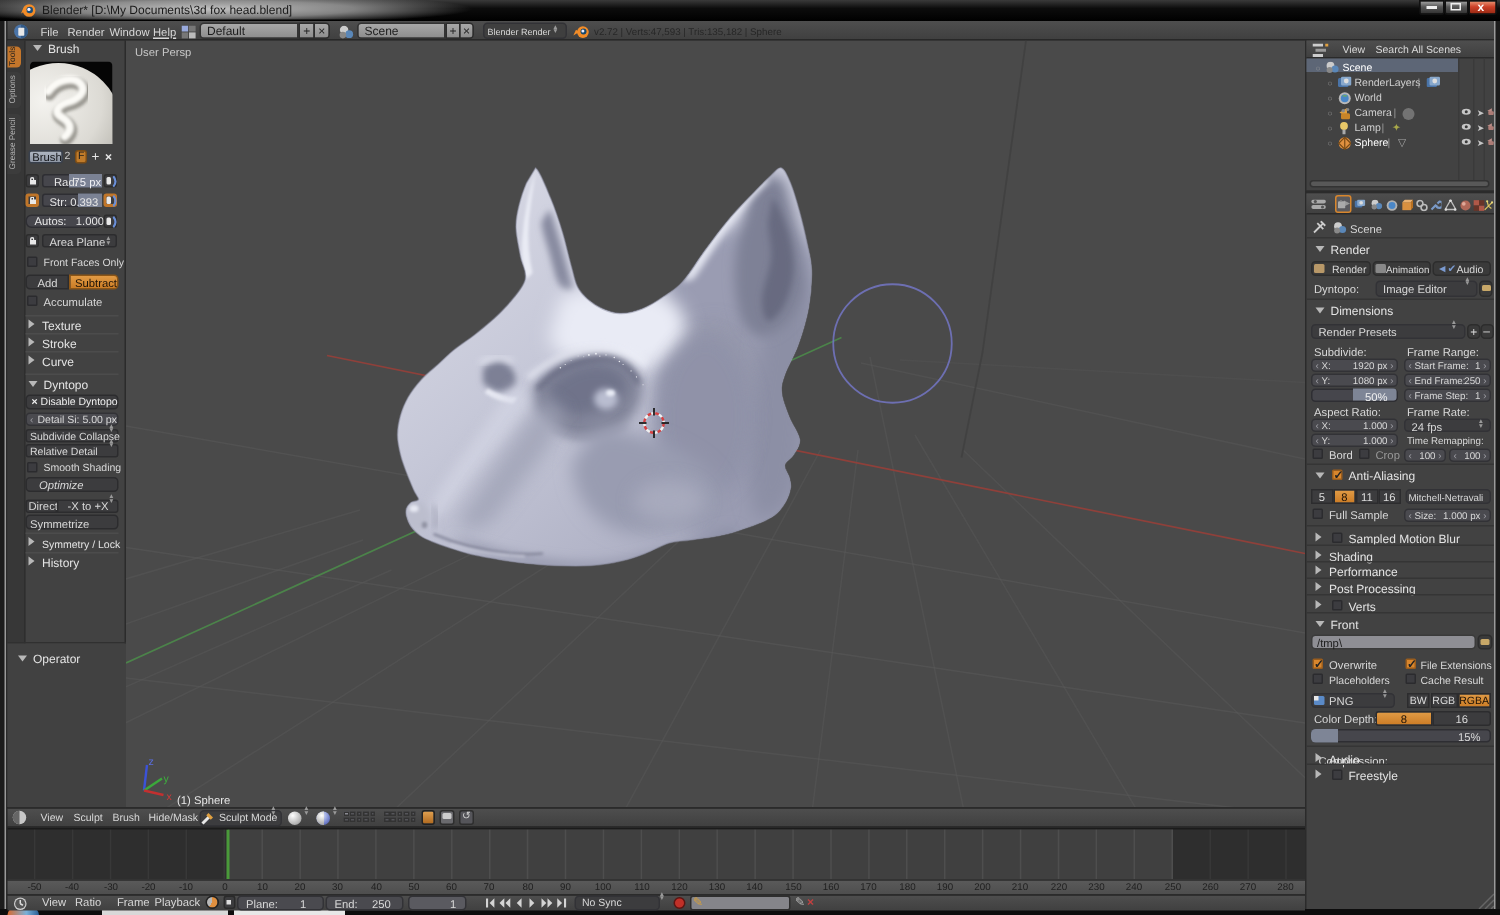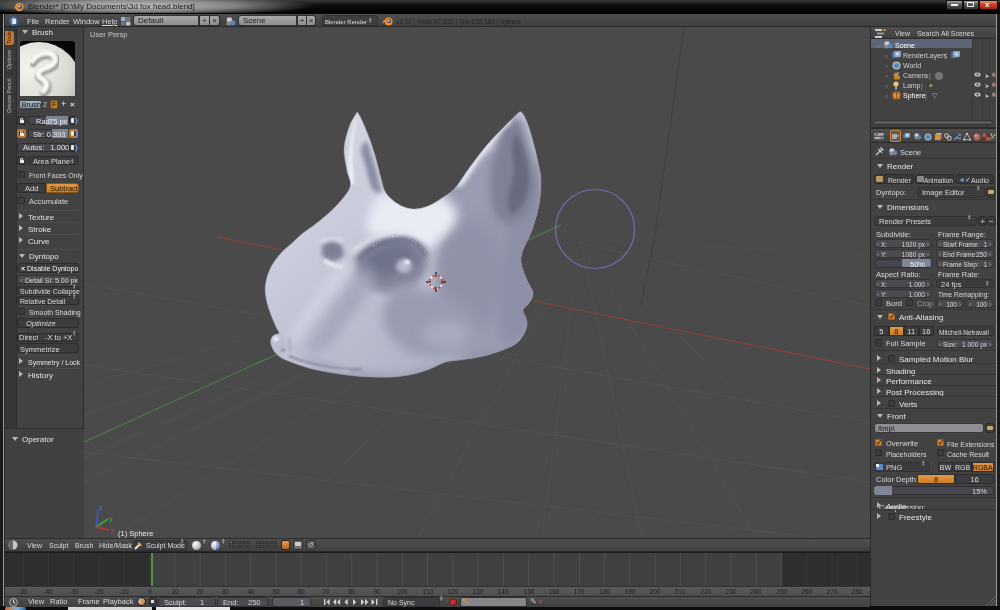--- a/index.html
+++ b/index.html
@@ -440,21 +440,21 @@
     <line x1="4.5" y1="4.5" x2="6.3" y2="5.5" stroke="#ddd"></line>
   </svg>
 <div class="tx" style="left:28px;top:597px;font-size:7.5px;">View</div>
 <div class="tx" style="left:50px;top:597px;font-size:7.5px;">Ratio</div>
 <div class="tx" style="left:78px;top:597px;font-size:7.5px;">Frame</div>
 <div class="tx" style="left:103px;top:597px;font-size:7.5px;">Playback</div>
 <div class="ab" style="left:137px;top:597px;width:9px;height:9px;border-radius:50%;background:conic-gradient(#e09040 0 60%,#b8b8b8 60% 100%);border:1px solid #222;"></div>
 <div class="ab" style="left:149px;top:597px;width:8px;height:9px;background:#3c3c3e;border:1px solid #2a2a2a;border-radius:2px;"></div>
 <div class="ab" style="left:151px;top:599.5px;width:3px;height:3.5px;background:#ddd;"></div>
 <div class="num" style="left:158px;top:596.5px;width:58px;height:10px;"></div>
-<div class="tx" style="left:164px;top:597.5px;font-size:7.5px;">Sculpt:</div>
+<div class="tx" style="left:164px;top:597.5px;font-size:7.5px;">Plane:</div>
 <div class="tx" style="left:200px;top:597.5px;font-size:7.5px;">1</div>
 <div class="num" style="left:217px;top:596.5px;width:52px;height:10px;"></div>
 <div class="tx" style="left:223px;top:597.5px;font-size:7.5px;">End:</div>
 <div class="tx" style="left:248px;top:597.5px;font-size:7.5px;">250</div>
 <div class="num" style="left:272px;top:596.5px;width:39px;height:10px;background:#5a5a60;"></div>
 <div class="tx" style="left:300px;top:597.5px;font-size:7.5px;">1</div>
 <svg class="ab" style="left:322px;top:596.5px" width="58" height="10" viewBox="0 0 58 10">
     <rect x="2" y="2" width="1.4" height="6" fill="#d4d4d4"></rect>
     <polygon points="7.6000000000000005,1.8 4.4,5 7.6000000000000005,8.2" fill="#d4d4d4"></polygon>
     <polygon points="14.2,1.8 11,5 14.2,8.2" fill="#d4d4d4"></polygon>

